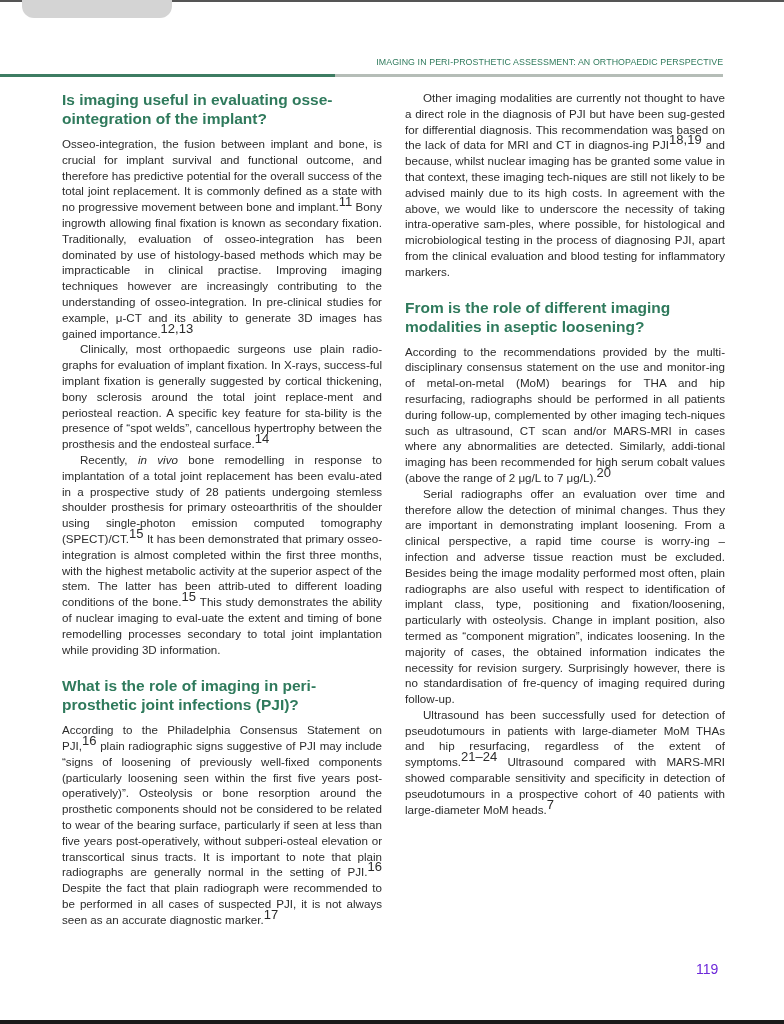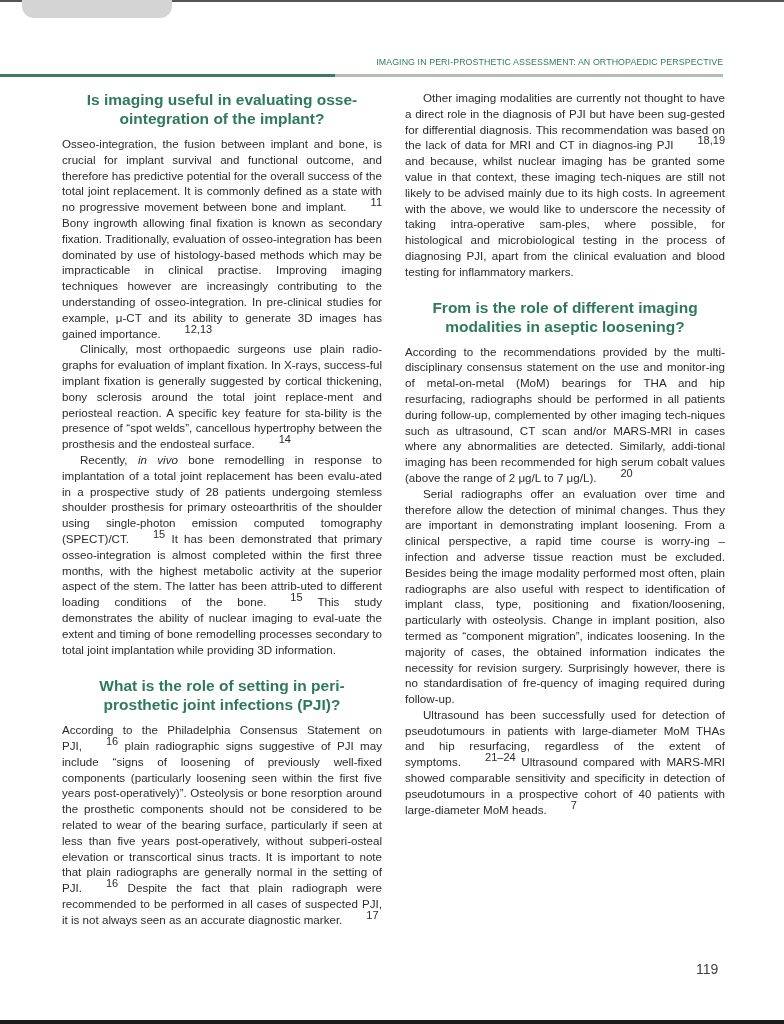--- a/index.html
+++ b/index.html
@@ -30,28 +30,28 @@
   .col {
     position: absolute; top: 90px; width: 320px;
     font-size: 11.6px; line-height: 15.8px; text-align: justify;
     hyphens: manual;
   }
   .col.left { left: 62px; }
   .col.right { left: 405px; }
   h2 {
     margin: 0 0 8px 0;
     font-size: 15.5px; line-height: 19px; font-weight: bold;
-    color: #2f7a5c; text-align: center;
+    color: #2f7a5c; text-align: left;
   }
   .col p { margin: 0; }
   .col p.indent { text-indent: 18px; }
-  sup { font-size: 11px; line-height: 0; vertical-align: 5px; margin-left: 24px; }
+  sup { font-size: 13px; line-height: 0; vertical-align: 5px; }
   .page-number {
     position: absolute; left: 696px; top: 961px;
-    font-size: 14px; color: #404040; text-align: center;
+    font-size: 14px; color: #6d28d9; text-align: center;
   }
   .bottom-bar { position: absolute; left: 0; bottom: 0; width: 784px; height: 4px; background: #1a1a1a; }
 </style>
 </head>
 <body>
 
 <div class="top-bar"></div>
 <div class="top-tab"></div>
 
 <div class="running-head">IMAGING IN PERI-PROSTHETIC ASSESSMENT: AN ORTHOPAEDIC PERSPECTIVE</div>
@@ -59,21 +59,21 @@
   <div class="green"></div>
   <div class="grey"></div>
 </div>
 
 <div class="col left">
   <h2>Is imaging useful in evaluating osse-ointegration of the implant?</h2>
   <p><span>Osseo-integration, the fusion between implant and bone, is crucial for implant survival and functional outcome, and therefore has predictive potential for the overall success of the total joint replacement. It is commonly defined as a state with no progressive movement between bone and implant.</span><sup>11</sup><span> Bony ingrowth allowing final fixation is known as secondary fixation. Traditionally, evaluation of osseo-integration has been dominated by use of histology-based methods which may be impracticable in clinical practise. Improving imaging techniques however are increasingly contributing to the understanding of osseo-integration. In pre-clinical studies for example, μ-CT and its ability to generate 3D images has gained importance.</span><sup>12,13</sup></p>
   <p class="indent"><span>Clinically, most orthopaedic surgeons use plain radio-graphs for evaluation of implant fixation. In X-rays, success-ful implant fixation is generally suggested by cortical thickening, bony sclerosis around the total joint replace-ment and periosteal reaction. A specific key feature for sta-bility is the presence of “spot welds”, cancellous hypertrophy between the prosthesis and the endosteal surface.</span><sup>14</sup></p>
   <p class="indent"><span>Recently, </span><i>in vivo</i><span> bone remodelling in response to implantation of a total joint replacement has been evalu-ated in a prospective study of 28 patients undergoing stemless shoulder prosthesis for primary osteoarthritis of the shoulder using single-photon emission computed tomography (SPECT)/CT.</span><sup>15</sup><span> It has been demonstrated that primary osseo-integration is almost completed within the first three months, with the highest metabolic activity at the superior aspect of the stem. The latter has been attrib-uted to different loading conditions of the bone.</span><sup>15</sup><span> This study demonstrates the ability of nuclear imaging to eval-uate the extent and timing of bone remodelling processes secondary to total joint implantation while providing 3D information.</span></p>
 
-  <h2 style="margin-top:19px">What is the role of setting in peri-prosthetic joint infections (PJI)?</h2>
+  <h2 style="margin-top:19px">What is the role of imaging in peri-prosthetic joint infections (PJI)?</h2>
   <p><span>According to the Philadelphia Consensus Statement on PJI,</span><sup>16</sup><span> plain radiographic signs suggestive of PJI may include “signs of loosening of previously well-fixed components (particularly loosening seen within the first five years post-operatively)”. Osteolysis or bone resorption around the prosthetic components should not be considered to be related to wear of the bearing surface, particularly if seen at less than five years post-operatively, without subperi-osteal elevation or transcortical sinus tracts. It is important to note that plain radiographs are generally normal in the setting of PJI.</span><sup>16</sup><span> Despite the fact that plain radiograph were recommended to be performed in all cases of suspected PJI, it is not always seen as an accurate diagnostic marker.</span><sup>17</sup></p>
 </div>
 
 <div class="col right">
   <p class="indent"><span>Other imaging modalities are currently not thought to have a direct role in the diagnosis of PJI but have been sug-gested for differential diagnosis. This recommendation was based on the lack of data for MRI and CT in diagnos-ing PJI</span><sup>18,19</sup><span> and because, whilst nuclear imaging has be granted some value in that context, these imaging tech-niques are still not likely to be advised mainly due to its high costs. In agreement with the above, we would like to underscore the necessity of taking intra-operative sam-ples, where possible, for histological and microbiological testing in the process of diagnosing PJI, apart from the clinical evaluation and blood testing for inflammatory markers.</span></p>
 
   <h2 style="margin-top:18px">From is the role of different imaging modalities in aseptic loosening?</h2>
   <p><span>According to the recommendations provided by the multi-disciplinary consensus statement on the use and monitor-ing of metal-on-metal (MoM) bearings for THA and hip resurfacing, radiographs should be performed in all patients during follow-up, complemented by other imaging tech-niques such as ultrasound, CT scan and/or MARS-MRI in cases where any abnormalities are detected. Similarly, addi-tional imaging has been recommended for high serum cobalt values (above the range of 2 μg/L to 7 μg/L).</span><sup>20</sup></p>
   <p class="indent">Serial radiographs offer an evaluation over time and therefore allow the detection of minimal changes. Thus they are important in demonstrating implant loosening. From a clinical perspective, a rapid time course is worry-ing – infection and adverse tissue reaction must be excluded. Besides being the image modality performed most often, plain radiographs are also useful with respect to identification of implant class, type, positioning and fixation/loosening, particularly with osteolysis. Change in implant position, also termed as “component migration”, indicates loosening. In the majority of cases, the obtained information indicates the necessity for revision surgery. Surprisingly however, there is no standardisation of fre-quency of imaging required during follow-up.</p>
   <p class="indent"><span>Ultrasound has been successfully used for detection of pseudotumours in patients with large-diameter MoM THAs and hip resurfacing, regardless of the extent of symptoms.</span><sup>21–24</sup><span> Ultrasound compared with MARS-MRI showed comparable sensitivity and specificity in detection of pseudotumours in a prospective cohort of 40 patients with large-diameter MoM heads.</span><sup>7</sup></p>

